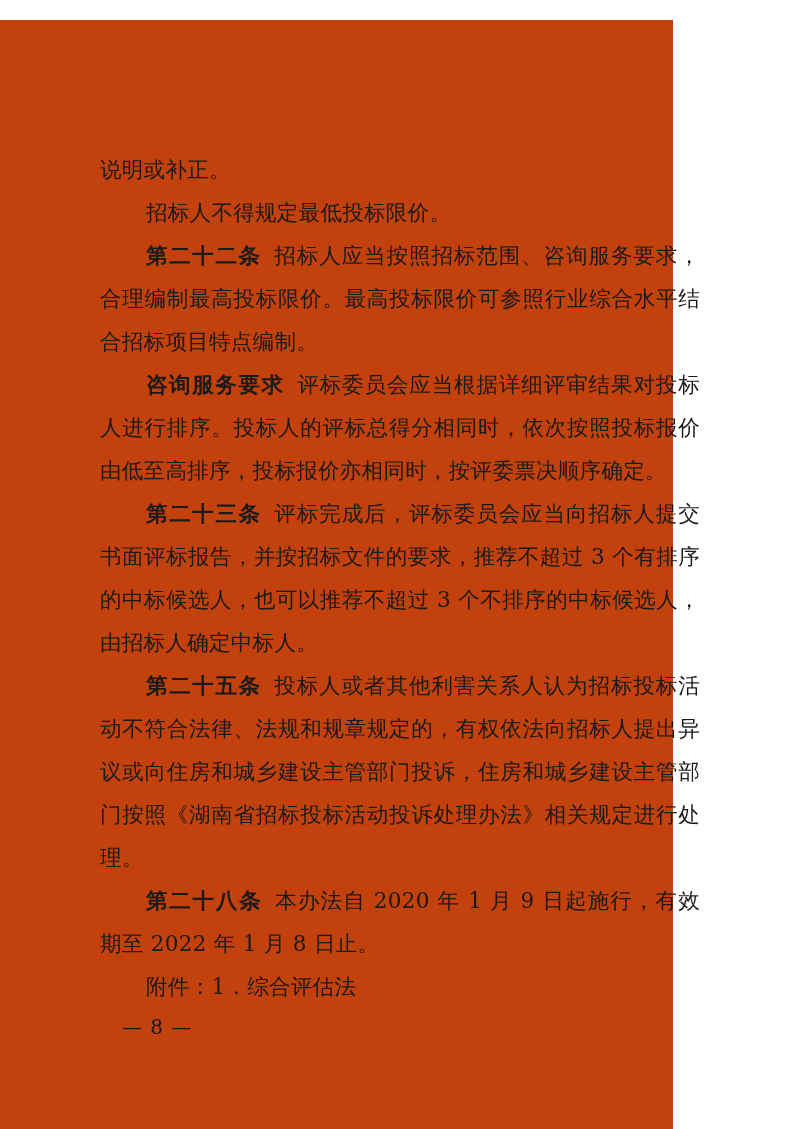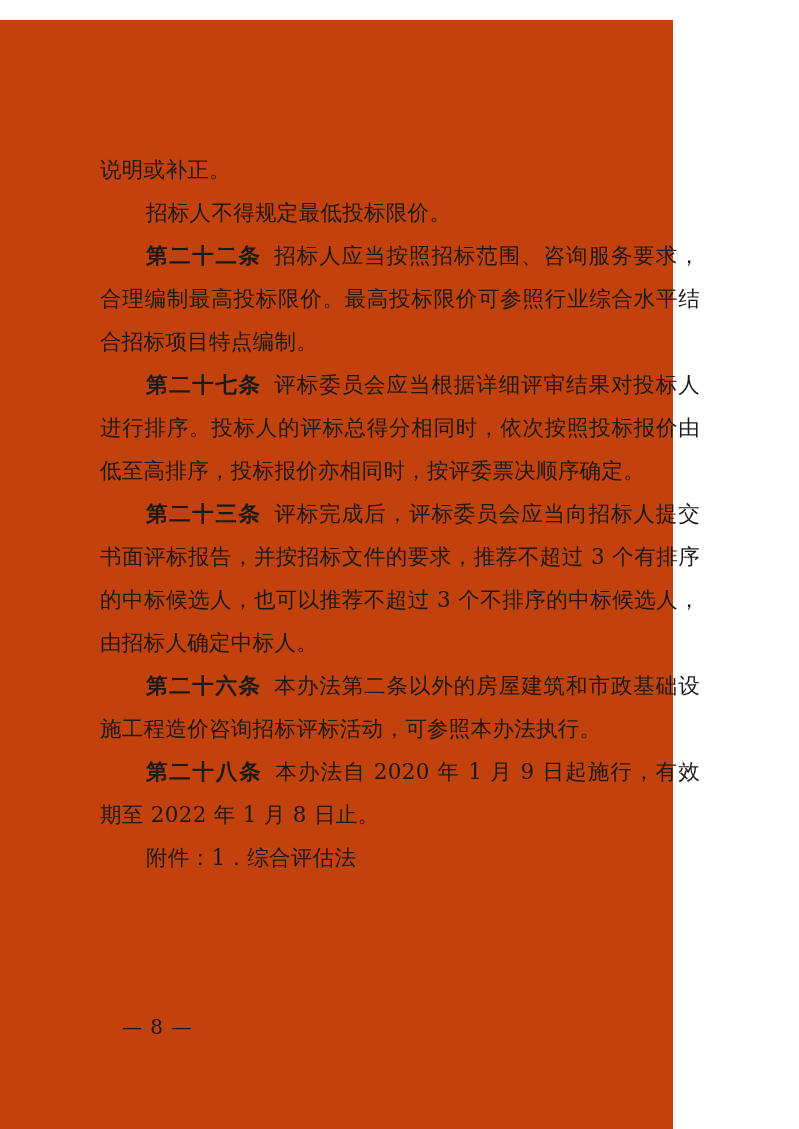--- a/index.html
+++ b/index.html
@@ -71,26 +71,26 @@
 <div class="page">
 
   <div class="content">
 
     <p class="para"><span>说明或补正。</span></p>
 
     <p class="para indent"><span>招标人不得规定最低投标限价。</span></p>
 
     <p class="para indent"><span class="art-label">第二十二条</span><span class="gap"></span><span>招标人应当按照招标范围、咨询服务要求，合理编制最高投标限价。最高投标限价可参照行业综合水平结合招标项目特点编制。</span></p>
 
-    <p class="para indent"><span class="art-label">第二十七条</span><span class="gap"></span><span>评标委员会应当根据详细评审结果对投标人进行排序。投标人的评标总得分相同时，依次按照投标报价由低至高排序，投标报价亦相同时，按评委票决顺序确定。</span></p>
+    <p class="para indent"><span class="art-label">咨询服务要求</span><span class="gap"></span><span>评标委员会应当根据详细评审结果对投标人进行排序。投标人的评标总得分相同时，依次按照投标报价由低至高排序，投标报价亦相同时，按评委票决顺序确定。</span></p>
 
     <p class="para indent"><span class="art-label">第二十三条</span><span class="gap"></span><span>评标完成后，评标委员会应当向招标人提交书面评标报告，并按招标文件的要求，推荐不超过 3 个有排序的中标候选人，也可以推荐不超过 3 个不排序的中标候选人，由招标人确定中标人。</span></p>
 
+    <p class="para indent"><span class="art-label">第二十五条</span><span class="gap"></span><span>投标人或者其他利害关系人认为招标投标活动不符合法律、法规和规章规定的，有权依法向招标人提出异议或向住房和城乡建设主管部门投诉，住房和城乡建设主管部门按照《湖南省招标投标活动投诉处理办法》相关规定进行处理。</span></p>
 
-    <p class="para indent"><span class="art-label">第二十六条</span><span class="gap"></span><span>本办法第二条以外的房屋建筑和市政基础设施工程造价咨询招标评标活动，可参照本办法执行。</span></p>
 
 
     <p class="para indent"><span class="art-label">第二十八条</span><span class="gap"></span><span>本办法自 2020 年 1 月 9 日起施行，有效期至 2022 年 1 月 8 日止。</span></p>
 
     <p class="para indent"><span>附件：1．综合评估法</span></p>
 
   </div>
 
   <div class="footer">
     <span class="pagenum">— 8 —</span>

